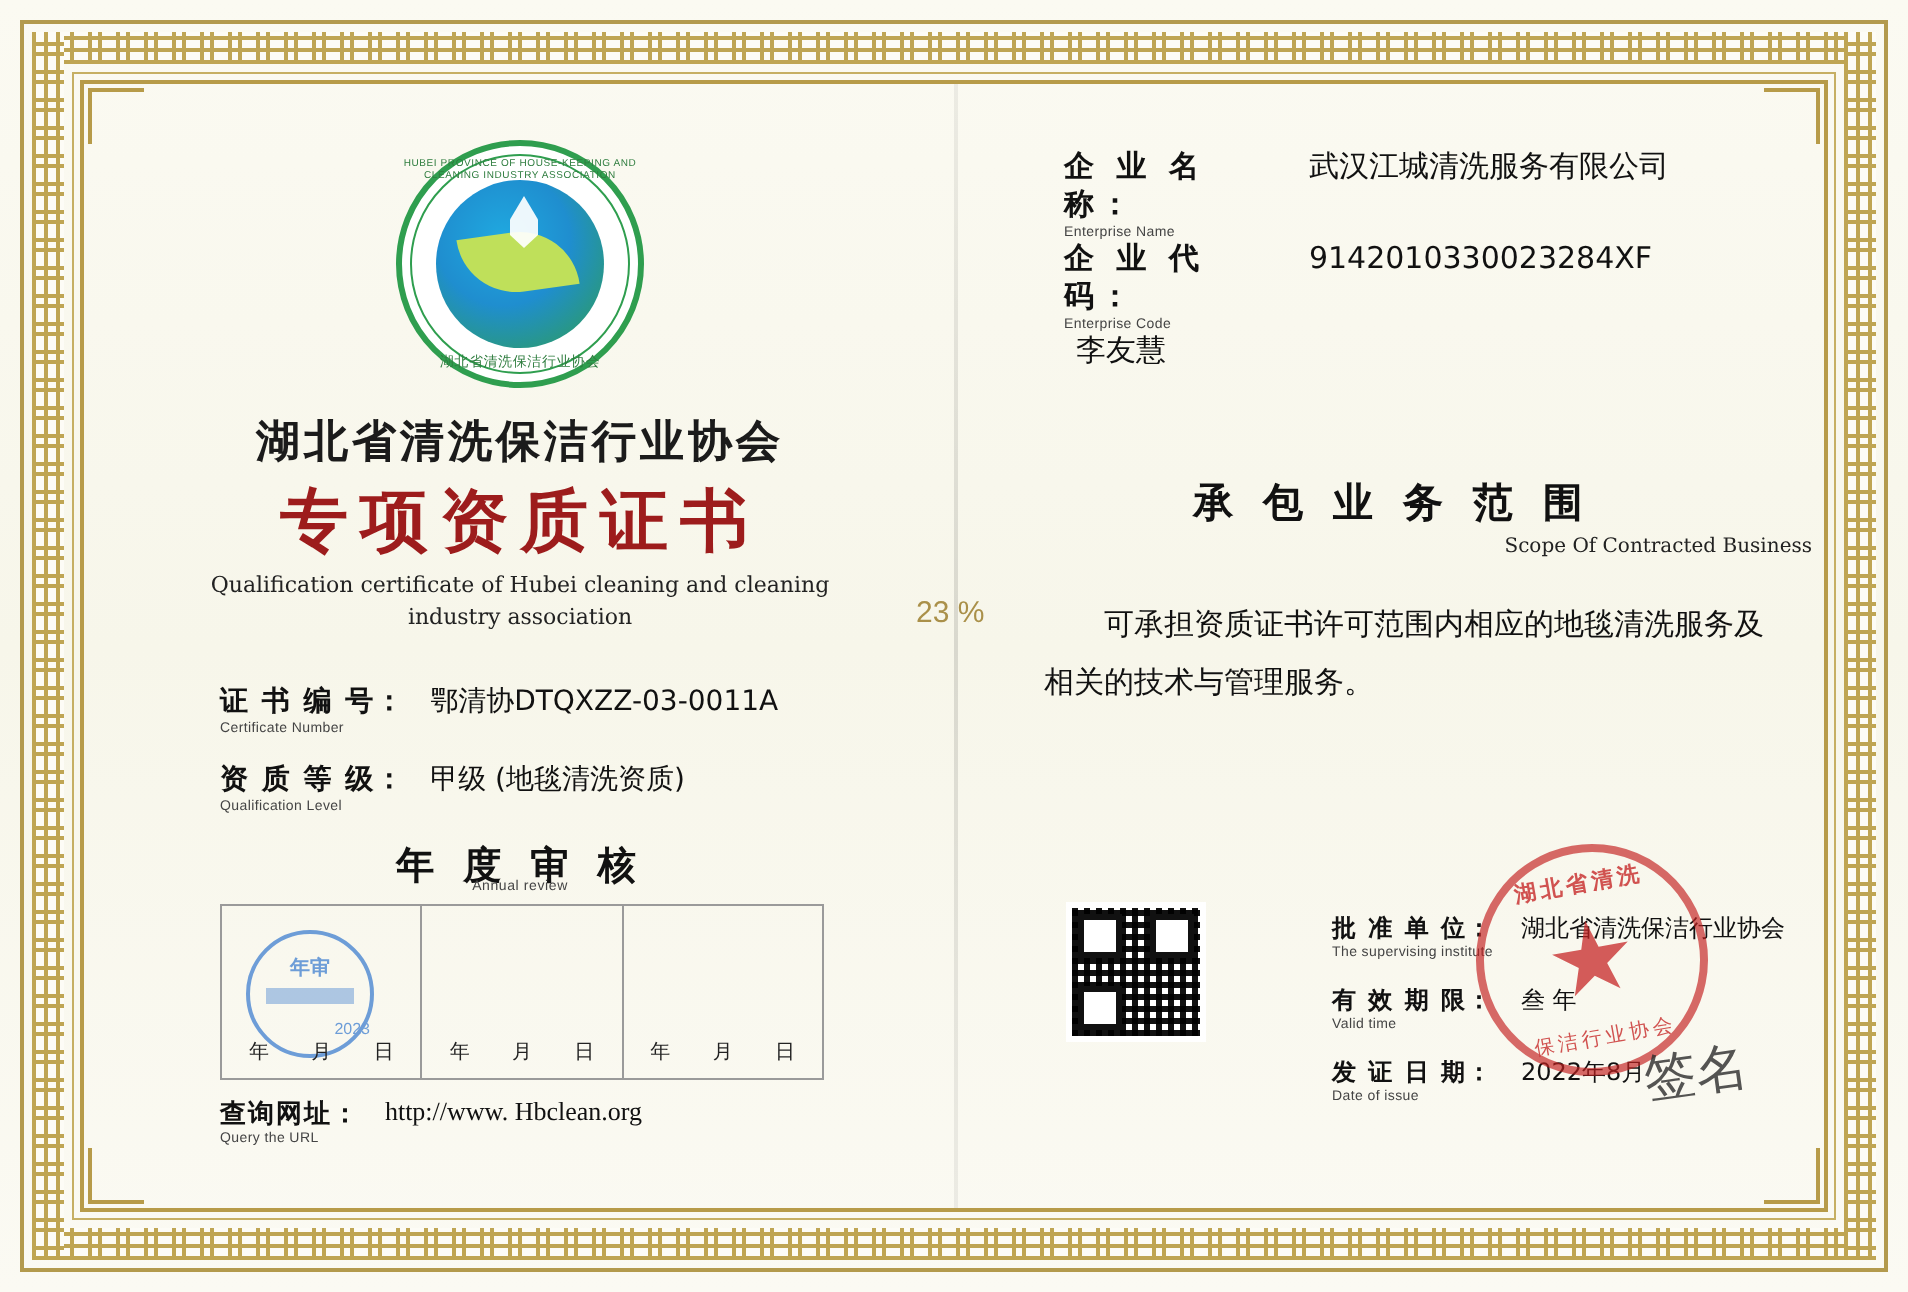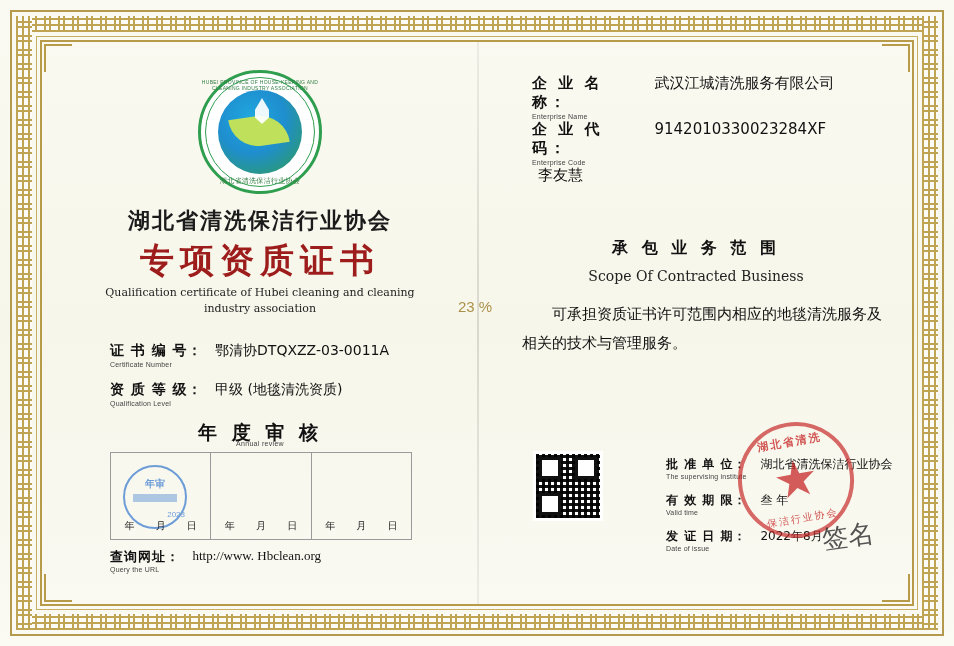--- a/index.html
+++ b/index.html
@@ -230,32 +230,32 @@
     display:inline-block;vertical-align:top;
     font-size:15px;color:#111;margin-left:6px;
     font-family:"DejaVu Sans","Liberation Sans",sans-serif;
   }
   .rf1{top:26px;}
   .rf2{top:72px;}
   .rf3{top:118px;}
 
   .scope-title{
     position:absolute;left:0;right:0;top:190px;text-align:center;
-    font-size:16px;font-weight:bold;color:#111;letter-spacing:4px;
+    font-size:20px;font-weight:bold;color:#111;letter-spacing:4px;
     font-family:"DejaVu Sans","Liberation Sans",sans-serif;
   }
   .scope-title-en{
-    position:absolute;left:0;right:0;top:220px;text-align:center;
-    font-size:14px;color:#222;
+    position:absolute;left:0;right:0;top:220px;text-align:right;
+    font-size:10px;color:#222;
     font-family:"DejaVu Serif","Liberation Serif",serif;
   }
   .scope-body{
     position:absolute;left:36px;right:18px;top:252px;
     font-size:15px;line-height:1.9;color:#111;text-indent:30px;
-    font-family:Liberation Sans, sans-serif;
+    font-family:Liberation Mono, monospace;
   }
 
   .watermark{
     position:absolute;left:-28px;top:250px;
     font-size:15px;color:#9d7f2e;opacity:.85;
     font-family:"Liberation Sans",sans-serif;
   }
 
   .qr{
     position:absolute;left:48px;bottom:78px;width:64px;height:64px;

